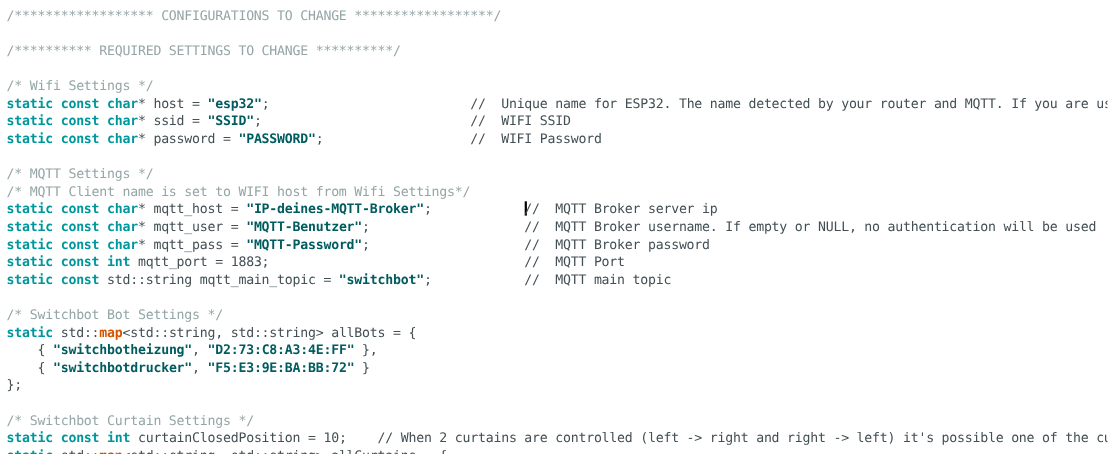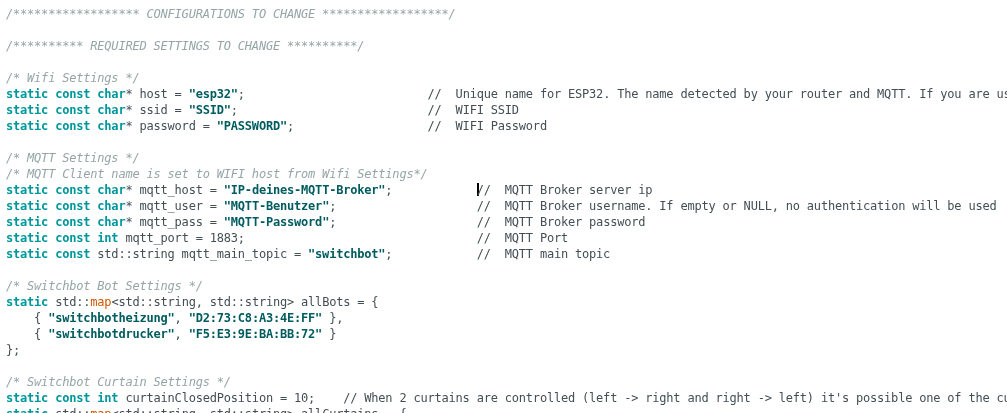--- a/index.html
+++ b/index.html
@@ -26,22 +26,22 @@
     line-height: 16px;
     letter-spacing: -0.2px;
     white-space: pre;
   }
   .code-line {
     height: 16px;
   }
   .seg-kw   { color: var(--keyword);       font-weight: bold; }
   .seg-plain{ color: var(--plain);         font-weight: normal; }
   .seg-str  { color: var(--string);        font-weight: bold; }
-  .seg-fn   { color: var(--function);      font-weight: normal; }
-  .seg-com1 { color: var(--comment_block); font-weight: normal; font-style: italic; }
+  .seg-fn   { color: var(--function);      font-weight: bold; }
+  .seg-com1 { color: var(--comment_block); font-weight: normal; }
   .seg-com2 { color: var(--comment_line);  font-weight: normal; }
   .caret {
     display: inline-block;
     width: 2px;
     height: 13px;
     margin-right: -2px;
     background: var(--cursor);
     vertical-align: -2px;
   }
 </style>

